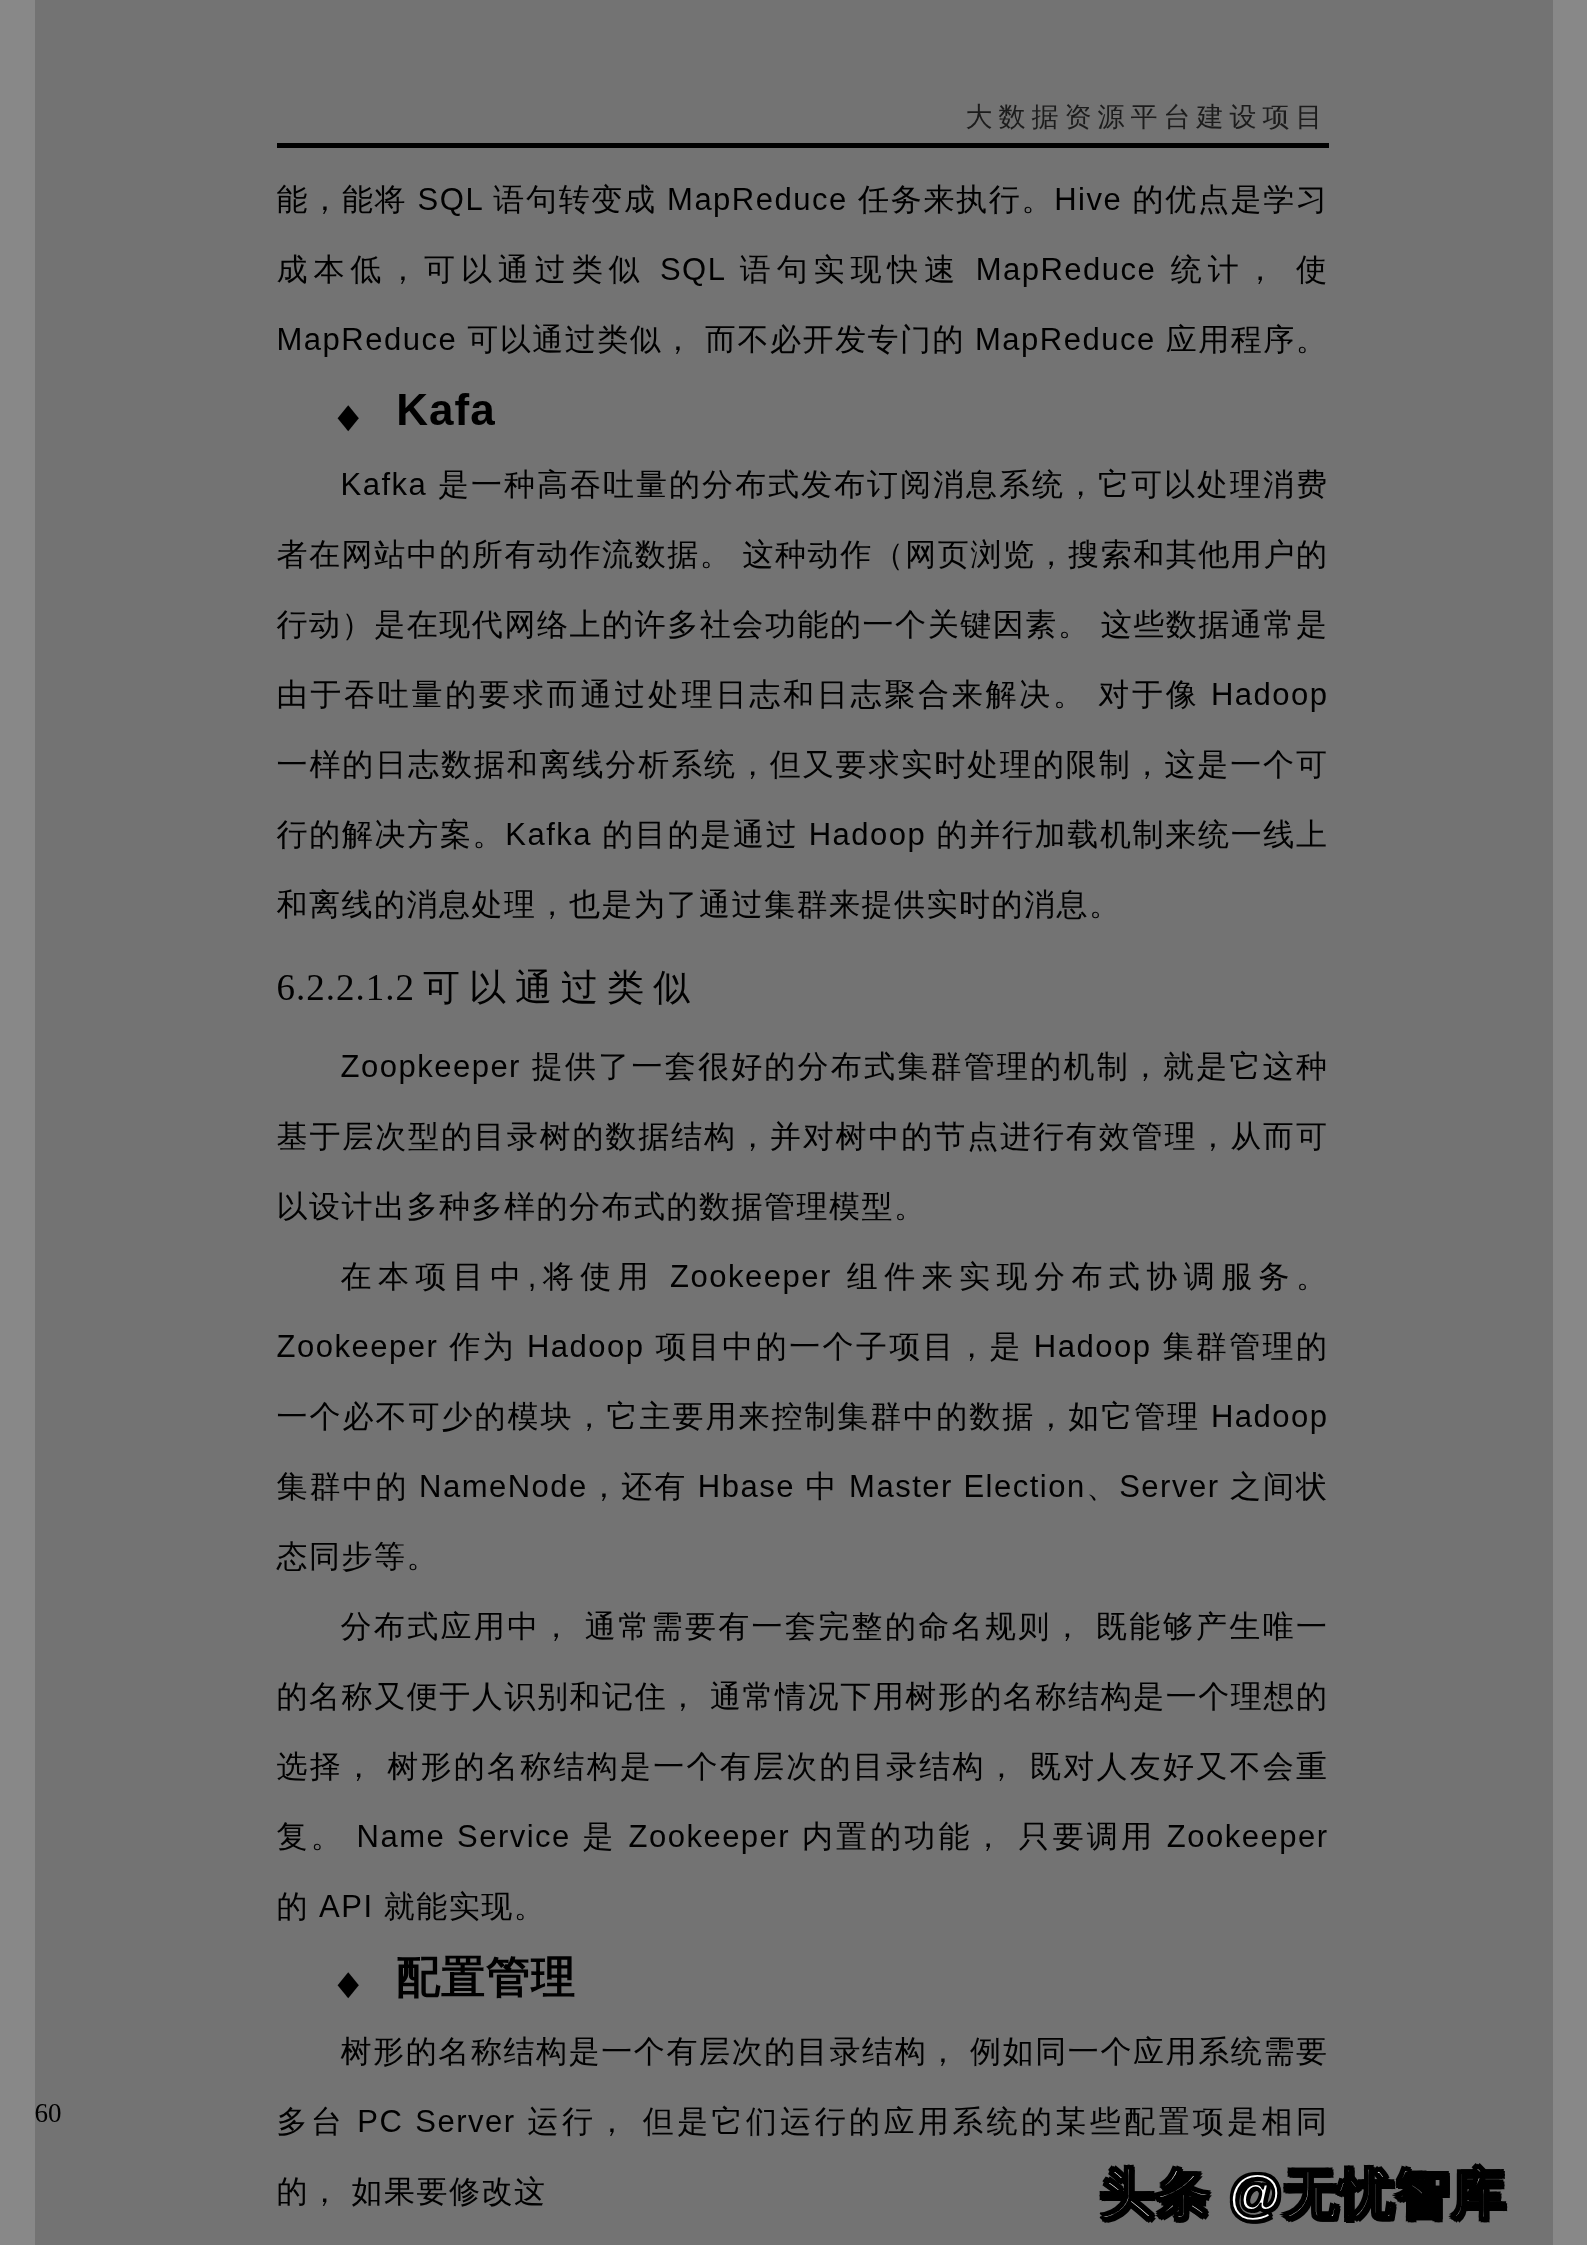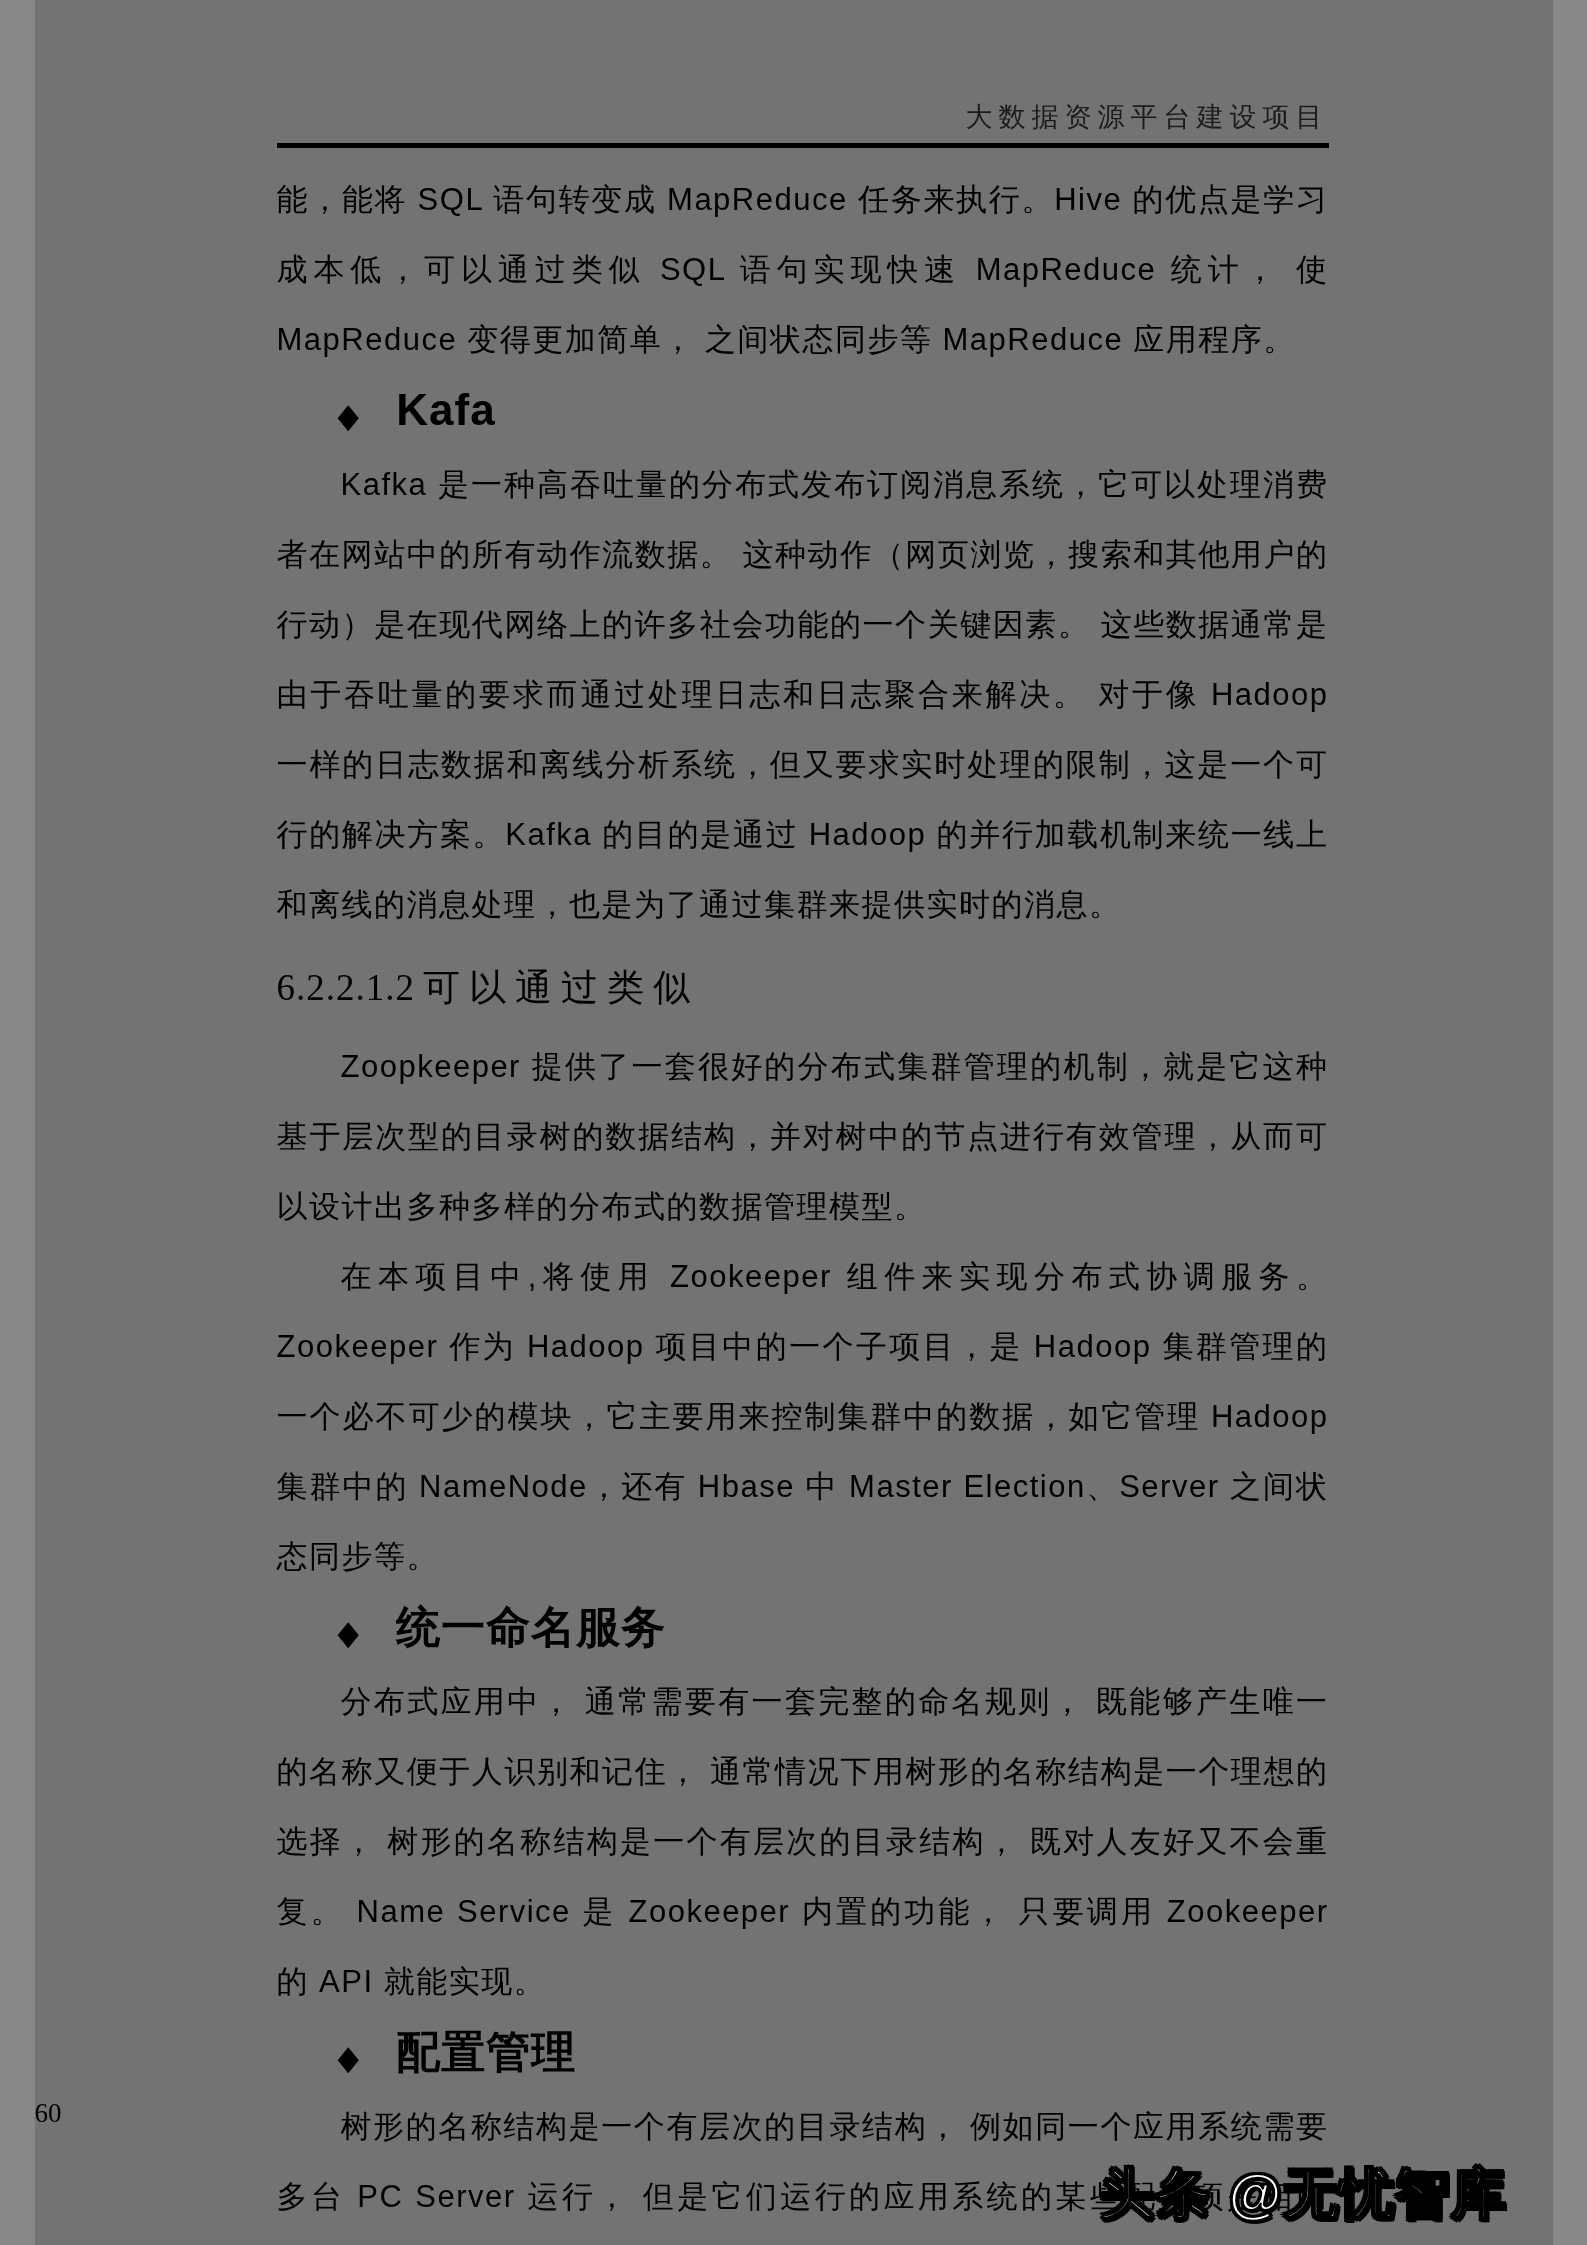--- a/index.html
+++ b/index.html
@@ -111,41 +111,37 @@
 
 <div class="page">
 
   <header class="page-header">
     <div class="header-title">大数据资源平台建设项目</div>
     <div class="header-rule"></div>
   </header>
 
   <main class="doc-body">
 
-    <p class="body-text no-indent">能，能将 SQL 语句转变成 MapReduce 任务来执行。Hive 的优点是学习成本低，可以通过类似 SQL 语句实现快速 MapReduce 统计， 使 MapReduce 变得更加简单， 之间状态同步等 MapReduce 应用程序。</p>
+    <p class="body-text no-indent">能，能将 SQL 语句转变成 MapReduce 任务来执行。Hive 的优点是学习成本低，可以通过类似 SQL 语句实现快速 MapReduce 统计， 使 MapReduce 可以通过类似， 而不必开发专门的 MapReduce 应用程序。</p>
 
     <div class="bullet-row">
       <span class="diamond">◆</span>
       <span class="bullet-label">Kafa</span>
     </div>
 
     <p class="body-text">Kafka 是一种高吞吐量的分布式发布订阅消息系统，它可以处理消费者在网站中的所有动作流数据。 这种动作（网页浏览，搜索和其他用户的行动）是在现代网络上的许多社会功能的一个关键因素。 这些数据通常是由于吞吐量的要求而通过处理日志和日志聚合来解决。 对于像 Hadoop 一样的日志数据和离线分析系统，但又要求实时处理的限制，这是一个可行的解决方案。Kafka 的目的是通过 Hadoop 的并行加载机制来统一线上和离线的消息处理，也是为了通过集群来提供实时的消息。</p>
 
     <h3 class="section-heading">
       <span class="heading-num">6.2.2.1.2</span><span class="heading-cjk">可以通过类似</span>
     </h3>
 
     <p class="body-text">Zoopkeeper 提供了一套很好的分布式集群管理的机制，就是它这种基于层次型的目录树的数据结构，并对树中的节点进行有效管理，从而可以设计出多种多样的分布式的数据管理模型。</p>
 
     <p class="body-text">在本项目中,将使用 Zookeeper 组件来实现分布式协调服务。Zookeeper 作为 Hadoop 项目中的一个子项目，是 Hadoop 集群管理的一个必不可少的模块，它主要用来控制集群中的数据，如它管理 Hadoop 集群中的 NameNode，还有 Hbase 中 Master Election、Server 之间状态同步等。</p>
 
-    <div class="bullet-row">
-      <span class="diamond">◆</span>
-      <span class="bullet-label">统一命名服务</span>
-    </div>
 
     <p class="body-text">分布式应用中， 通常需要有一套完整的命名规则， 既能够产生唯一的名称又便于人识别和记住， 通常情况下用树形的名称结构是一个理想的选择， 树形的名称结构是一个有层次的目录结构， 既对人友好又不会重复。 Name Service 是 Zookeeper 内置的功能， 只要调用 Zookeeper 的 API 就能实现。</p>
 
     <div class="bullet-row">
       <span class="diamond">◆</span>
       <span class="bullet-label">配置管理</span>
     </div>
 
     <p class="body-text">树形的名称结构是一个有层次的目录结构， 例如同一个应用系统需要多台 PC Server 运行， 但是它们运行的应用系统的某些配置项是相同的， 如果要修改这</p>
 

